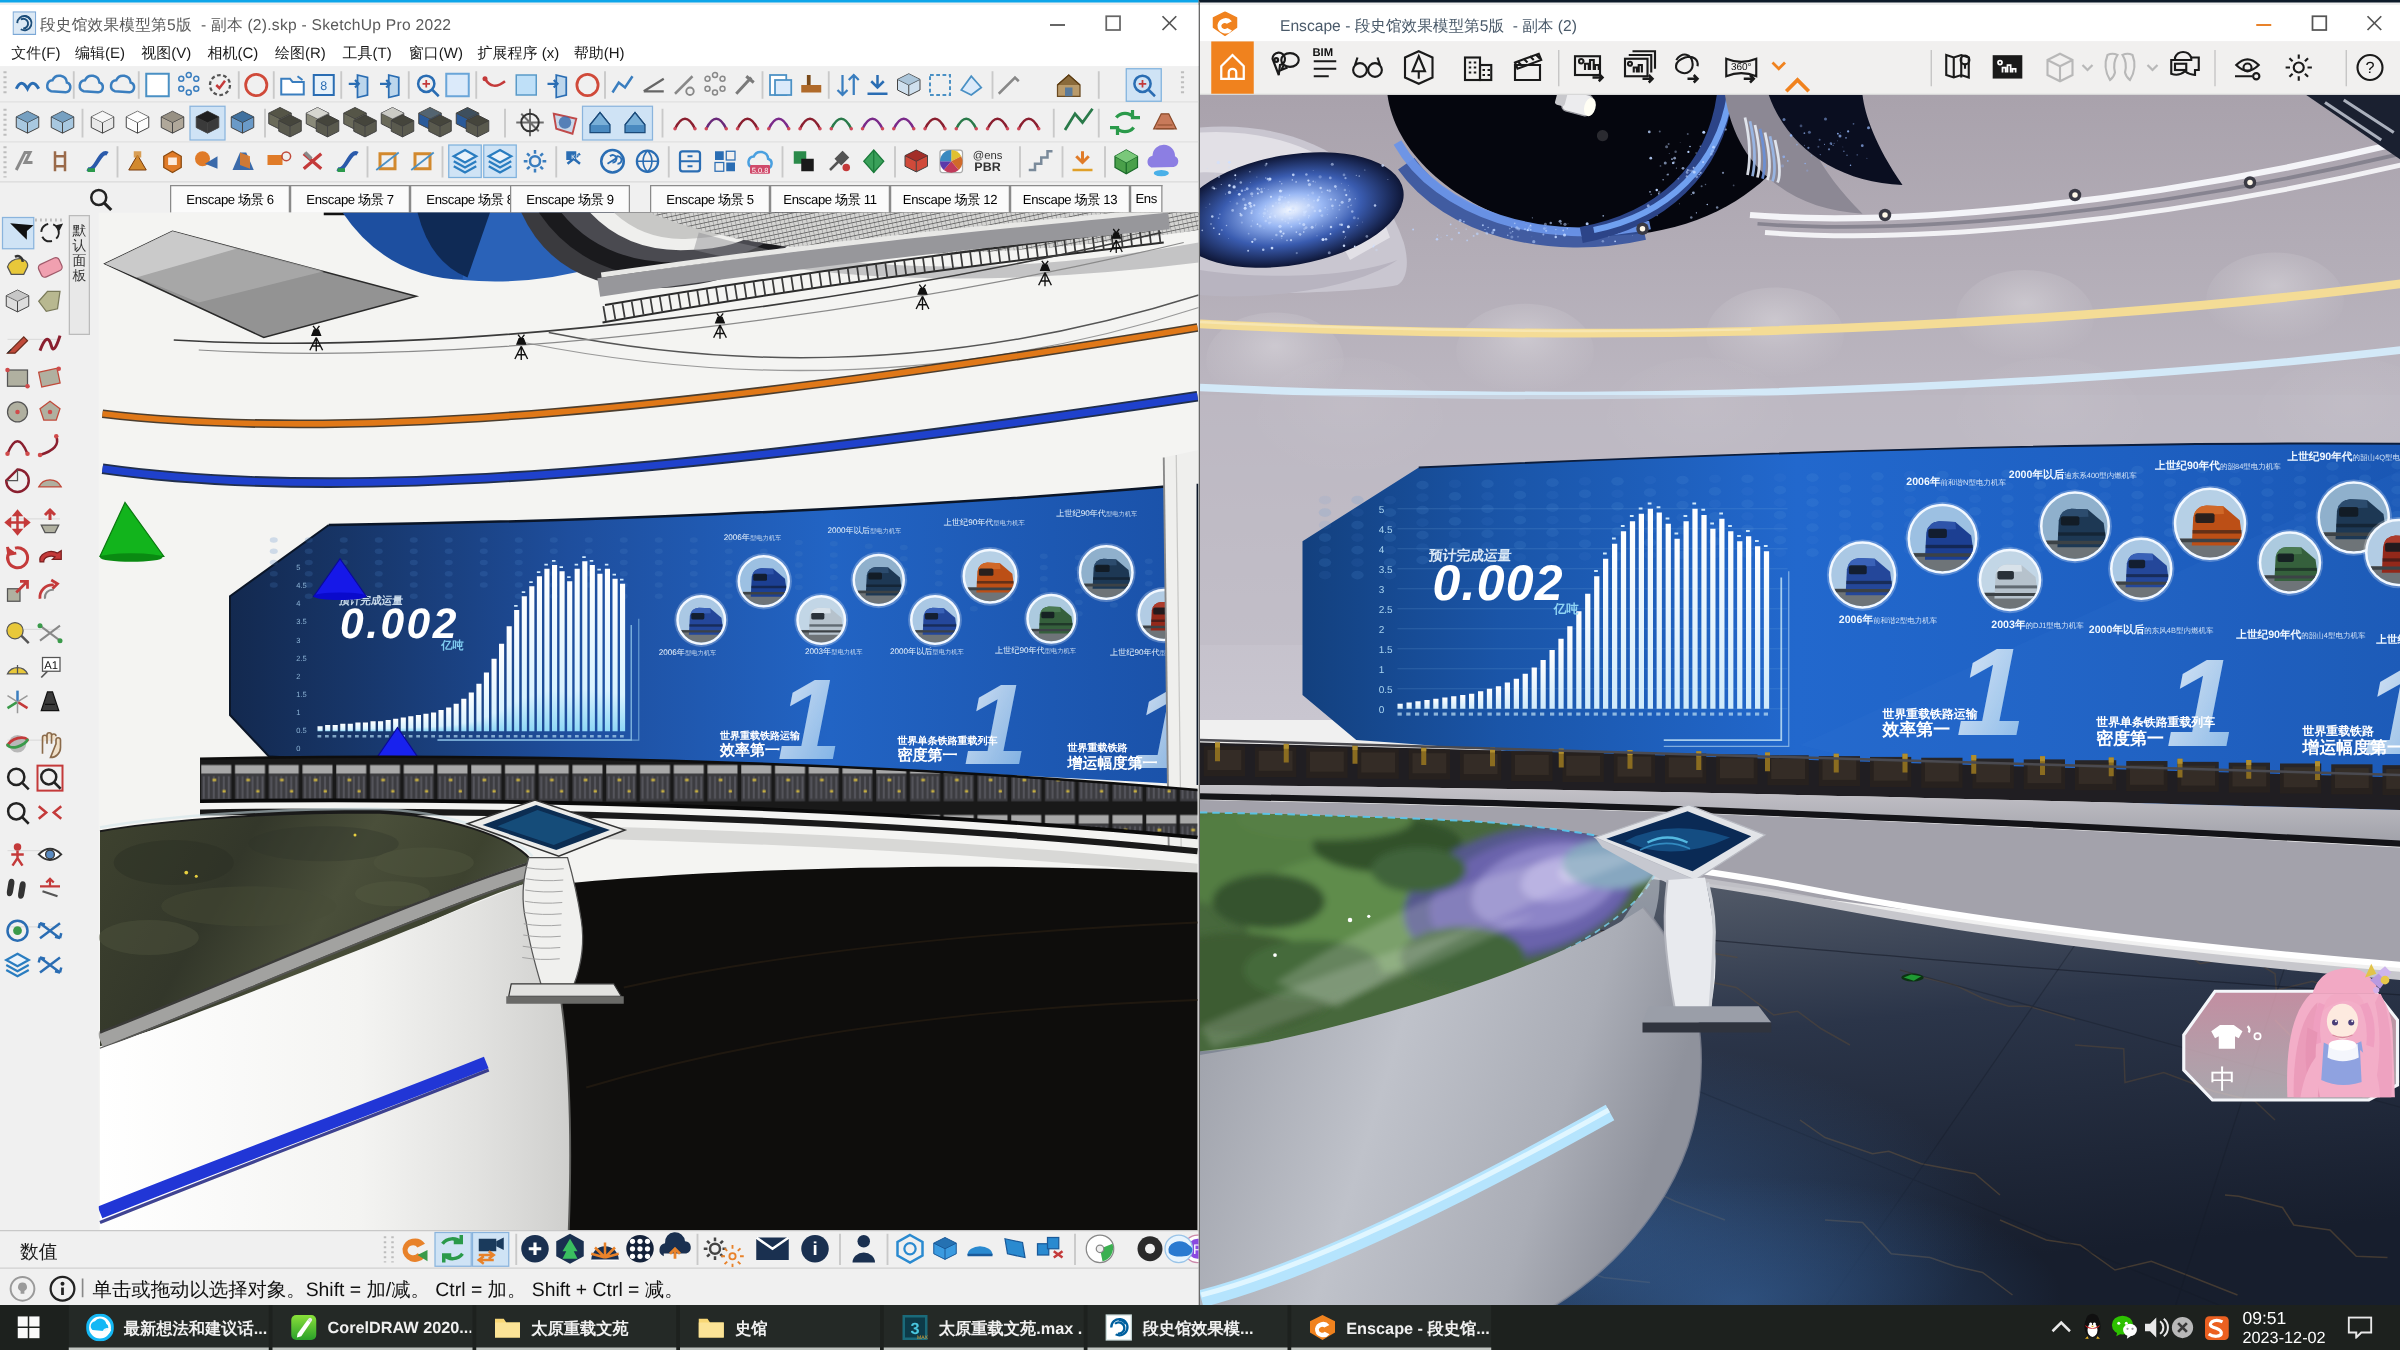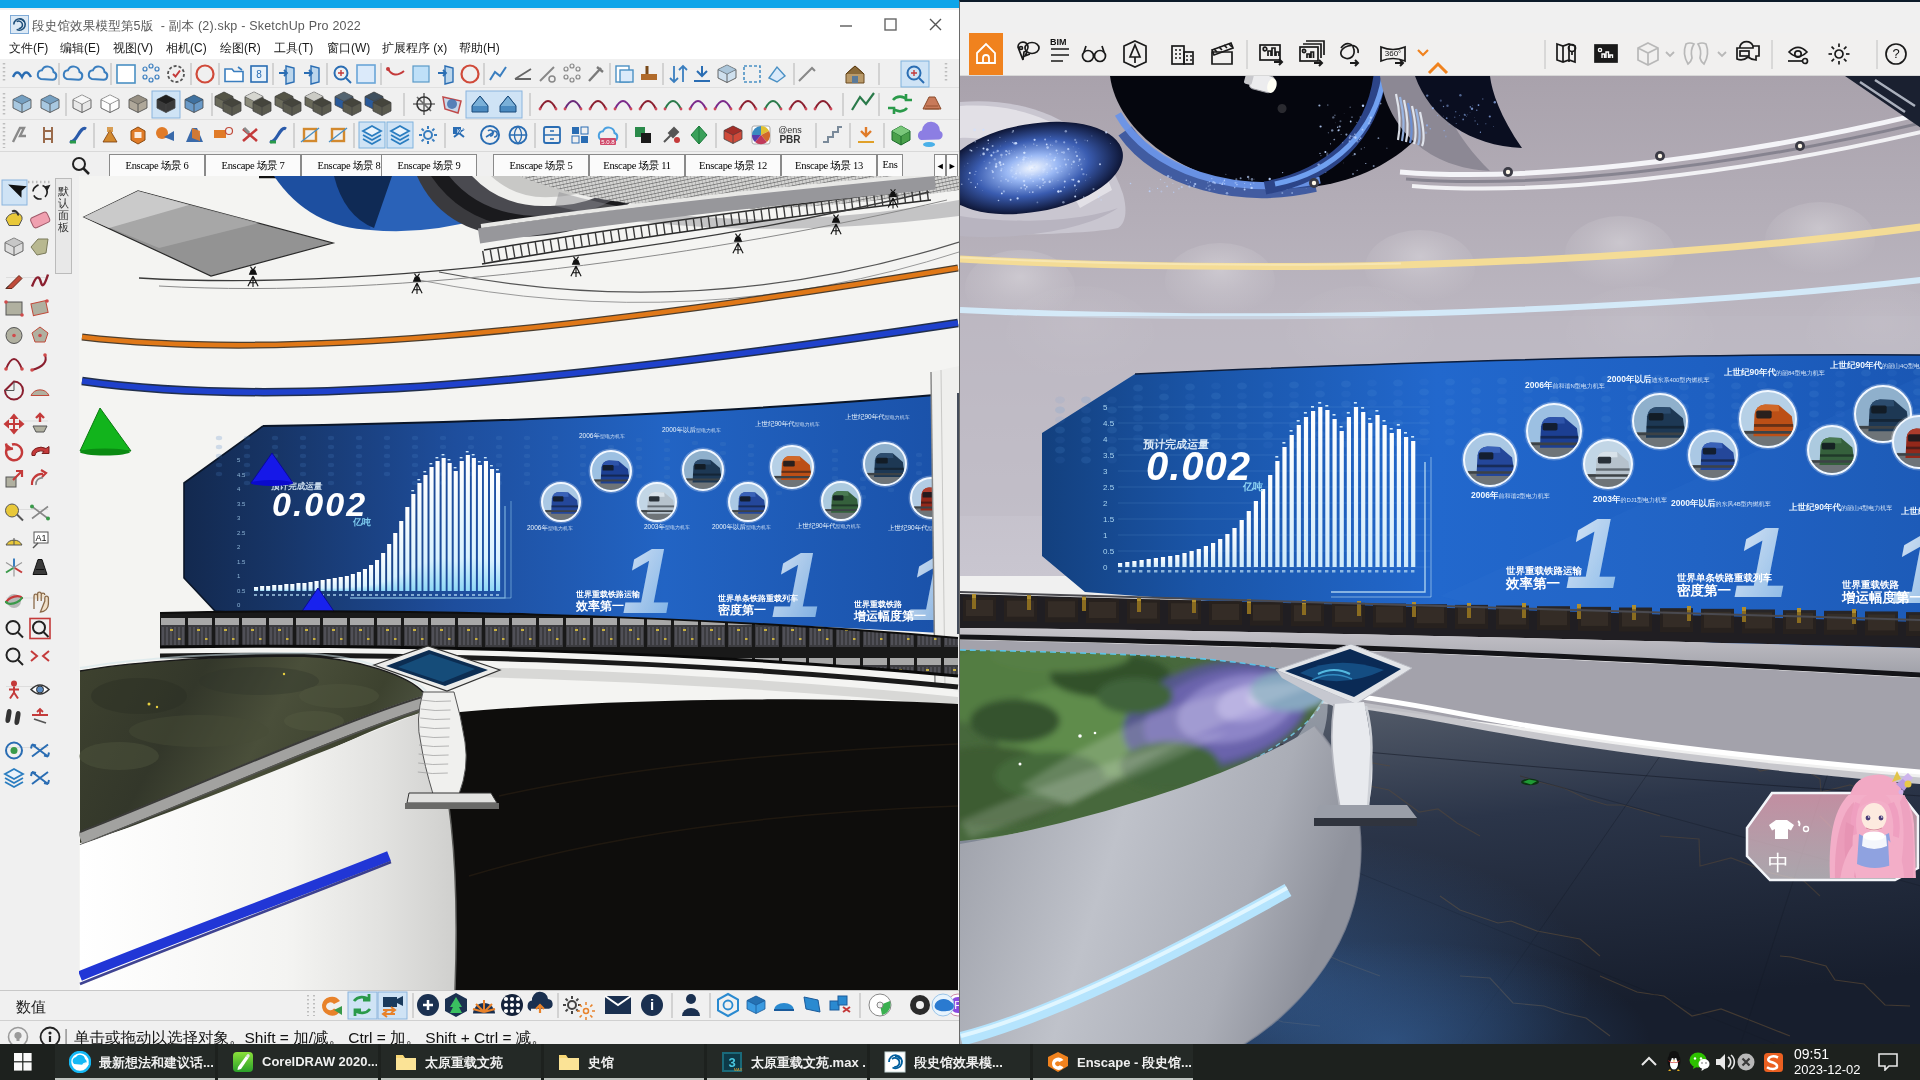--- a/index.html
+++ b/index.html
@@ -1,25 +1,25 @@
 <!DOCTYPE html>
 <html><head><meta charset="utf-8"><style>
   * { margin:0; padding:0; box-sizing:border-box; }
   html,body { width:1920px; height:1080px; overflow:hidden; background:#000; }
   body { font-family:"Liberation Sans", sans-serif; }
   .page { position:relative; width:1920px; height:1080px; background:#101820; }
-  .su { position:absolute; left:0; top:0; width:959px; height:1080px; background:#f0f0f0; border-top:8px solid #0ea5e9; }
+  .su { position:absolute; left:0; top:0; width:959px; height:1080px; background:#f0f0f0; border-top:2px solid #0ea5e9; }
   .su-title { position:absolute; left:0; top:2px; width:100%; height:28px; background:#fff; }
   .su-title .t { position:absolute; left:32px; top:8px; font-size:12.5px; color:#5a5a5a; letter-spacing:0.2px;}
   .su-logo { position:absolute; left:10px; top:5px; width:19px; height:19px; }
   .wbtn { position:absolute; top:0; height:30px; width:44px; }
   .su-menu { position:absolute; left:0; top:30px; width:100%; height:21px; background:#fff; font-size:12px; color:#1a1a1a; }
   .su-menu span { position:absolute; top:2px; }
   .su-tabs { position:absolute; left:0; top:143px; width:100%; height:25px; background:#f0f0f0; border-top:1px solid #d9d9d9;}
-  .tab { position:absolute; top:2px; height:23px; background:#fbfbfb; border:1px solid #8a8a8a; border-bottom:none; font-family:Liberation Serif, serif; font-size:10.5px; letter-spacing:-0.3px; color:#000; text-align:center; padding-top:4px; }
+  .tab { position:absolute; top:2px; height:23px; background:#fbfbfb; border:1px solid #8a8a8a; border-bottom:none; font-family:Liberation Sans, sans-serif; font-size:10.5px; letter-spacing:-0.3px; color:#000; text-align:center; padding-top:4px;margin-left:27px; }
   .su-main { position:absolute; left:0; top:168px; width:959px; height:814px; background:#f0f0f0; }
   .ptab { position:absolute; left:55px; top:2px; width:17px; height:96px; background:#e8e8e8; border:1px solid #bbb; font-size:11px; color:#333; text-align:center; line-height:12px; padding-top:6px;}
   .vp1 { position:absolute; left:79px; top:0; width:880px; height:814px; display:block; }
   .su-measure { position:absolute; left:0; top:982px; width:100%; height:30px; background:#f0f0f0; border-top:1px solid #c8c8c8; }
   .su-measure .lbl { position:absolute; left:16px; top:7px; font-size:15px; color:#1a1a1a; }
   .su-status { position:absolute; left:0; top:1012px; width:100%; height:32px; background:#f0f0f0; border-top:1px solid #d0d0d0; }
   .su-status .txt { position:absolute; left:74px; top:7px; font-size:15.5px; color:#111; }
   .en { position:absolute; left:959px; top:0; width:961px; height:1044px; background:#f0f0f0; border-top:2px solid #0d1b2a; border-left:1px solid #6a6a6a; }
   .en-title { position:absolute; left:0; top:2px; width:100%; height:29px; background:#fff; }
   .en-title .t { position:absolute; left:64px; top:9px; font-size:12.5px; color:#4a5a6a; }
@@ -1332,20 +1332,36 @@
           <path d="M12 7 a3.5 3.5 0 0 1 1.5 6.7 l0 2.3 h-3 l0 -2.3 A3.5 3.5 0 0 1 12 7 z" fill="#9a9a9a"></path>
           <circle cx="44" cy="12" r="9.5" fill="none" stroke="#222" stroke-width="1.8"></circle>
           <circle cx="44" cy="8" r="1.6" fill="#222"></circle>
           <path d="M44 11 v6" stroke="#222" stroke-width="2.2"></path>
         </svg>
         <span style="position:absolute;left:64px;top:6px;color:#888">|</span>
         <span class="txt">单击或拖动以选择对象。Shift = 加/减。&nbsp;Ctrl = 加。&nbsp;Shift + Ctrl = 减。</span>
       </div>
 </div>
 <div class="en">
+<div class="en-title">
+        <svg style="position:absolute;left:10px;top:5px" width="20" height="20" viewBox="0 0 20 20">
+          <path d="M10 0 L20 5 V13 L10 20 L0 13 V5 Z" fill="#f0821e"></path>
+          <path d="M4 11 a6.5 6.5 0 0 1 11.5 -3 l-4 2 a2.8 2.8 0 0 0 -4.5 1.5 a2.8 2.8 0 0 0 4.8 1.8 l3.8 2 a6.5 6.5 0 0 1 -11.6 -4.3 z" fill="#fff"></path>
+        </svg>
+        <span class="t">Enscape - 段史馆效果模型第5版&nbsp; - 副本 (2)</span>
+        <svg class="wbtn" style="left:829px" viewBox="0 0 44 30">
+          <path d="M16 16 h12" stroke="#e8822a" stroke-width="1.6"></path>
+        </svg>
+        <svg class="wbtn" style="left:873px" viewBox="0 0 44 30">
+          <rect x="17" y="9" width="11" height="11" fill="none" stroke="#555" stroke-width="1.4"></rect>
+        </svg>
+        <svg class="wbtn" style="left:917px" viewBox="0 0 44 30">
+          <path d="M17 9 l11 11 M28 9 l-11 11" stroke="#555" stroke-width="1.4"></path>
+        </svg>
+      </div>
       <div class="en-tool"><svg width="961" height="43" viewBox="0 0 961 43">
           <rect x="9" y="0" width="34" height="42" fill="#f0821e"></rect>
           <path d="M17 20 L26 11 L35 20 V30 H17 Z M23 30 v-5 a3 3 0 0 1 6 0 v5" fill="none" stroke="#fff" stroke-width="1.8"></path>
           <g transform="translate(66,21)">
             <g fill="none" stroke="#1a1a1a" stroke-width="1.7">
               <path d="M-8 -3 a5 5 0 1 1 6 5 l-1 8 z" transform="translate(0,-4)"></path>
               <circle cx="-5" cy="-6" r="1.5"></circle>
               <ellipse cx="6" cy="-6" rx="7" ry="5.5"></ellipse>
               <path d="M1 -2 l-2 4 l5 -2"></path>
             </g>

